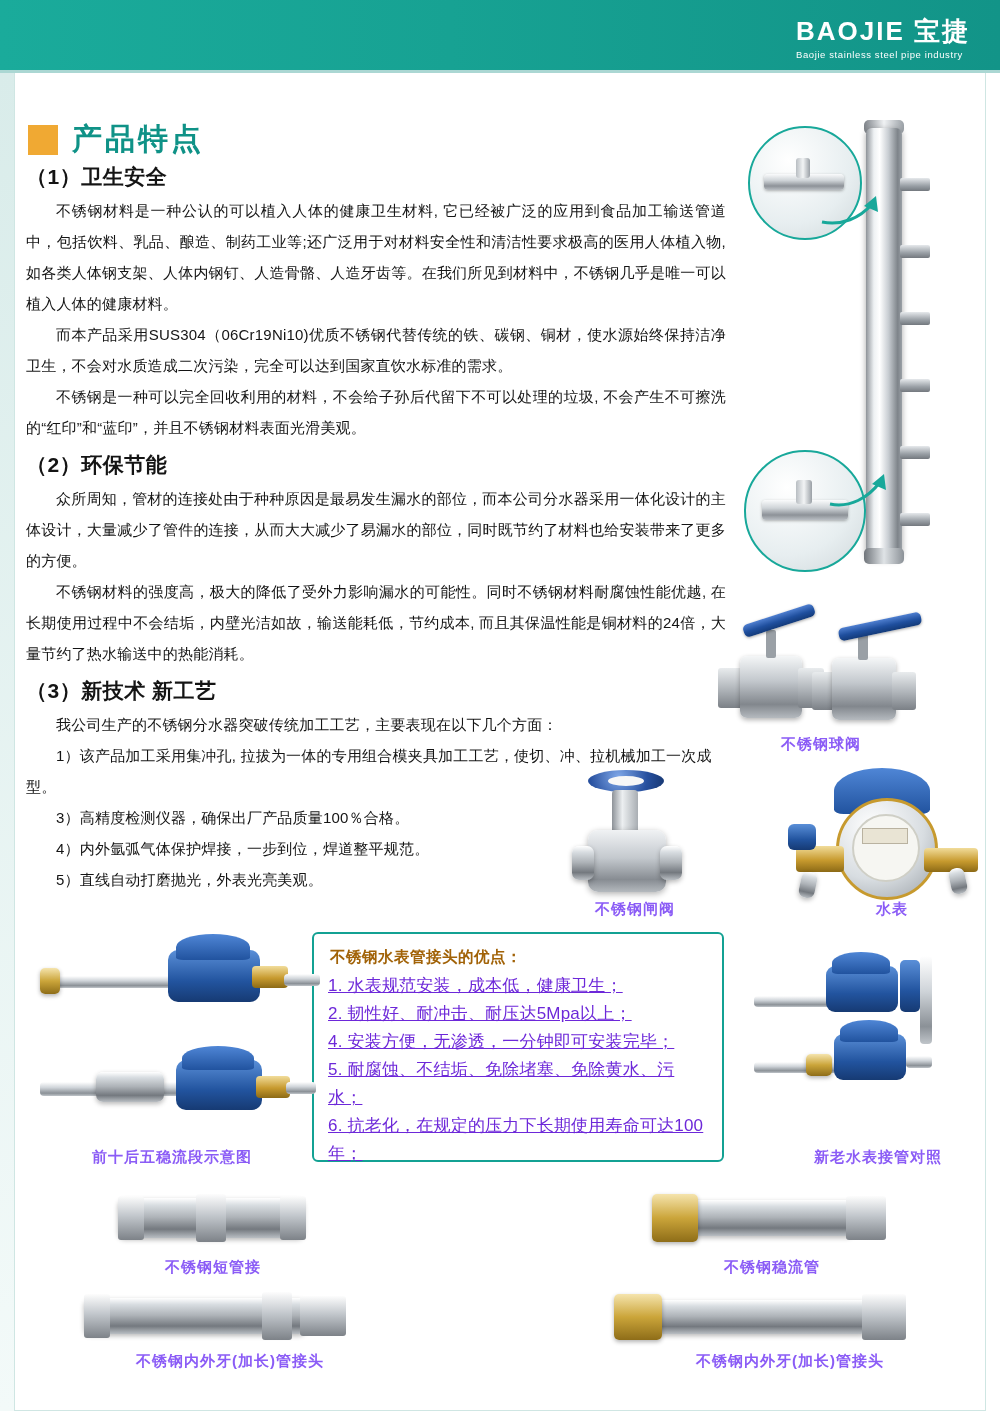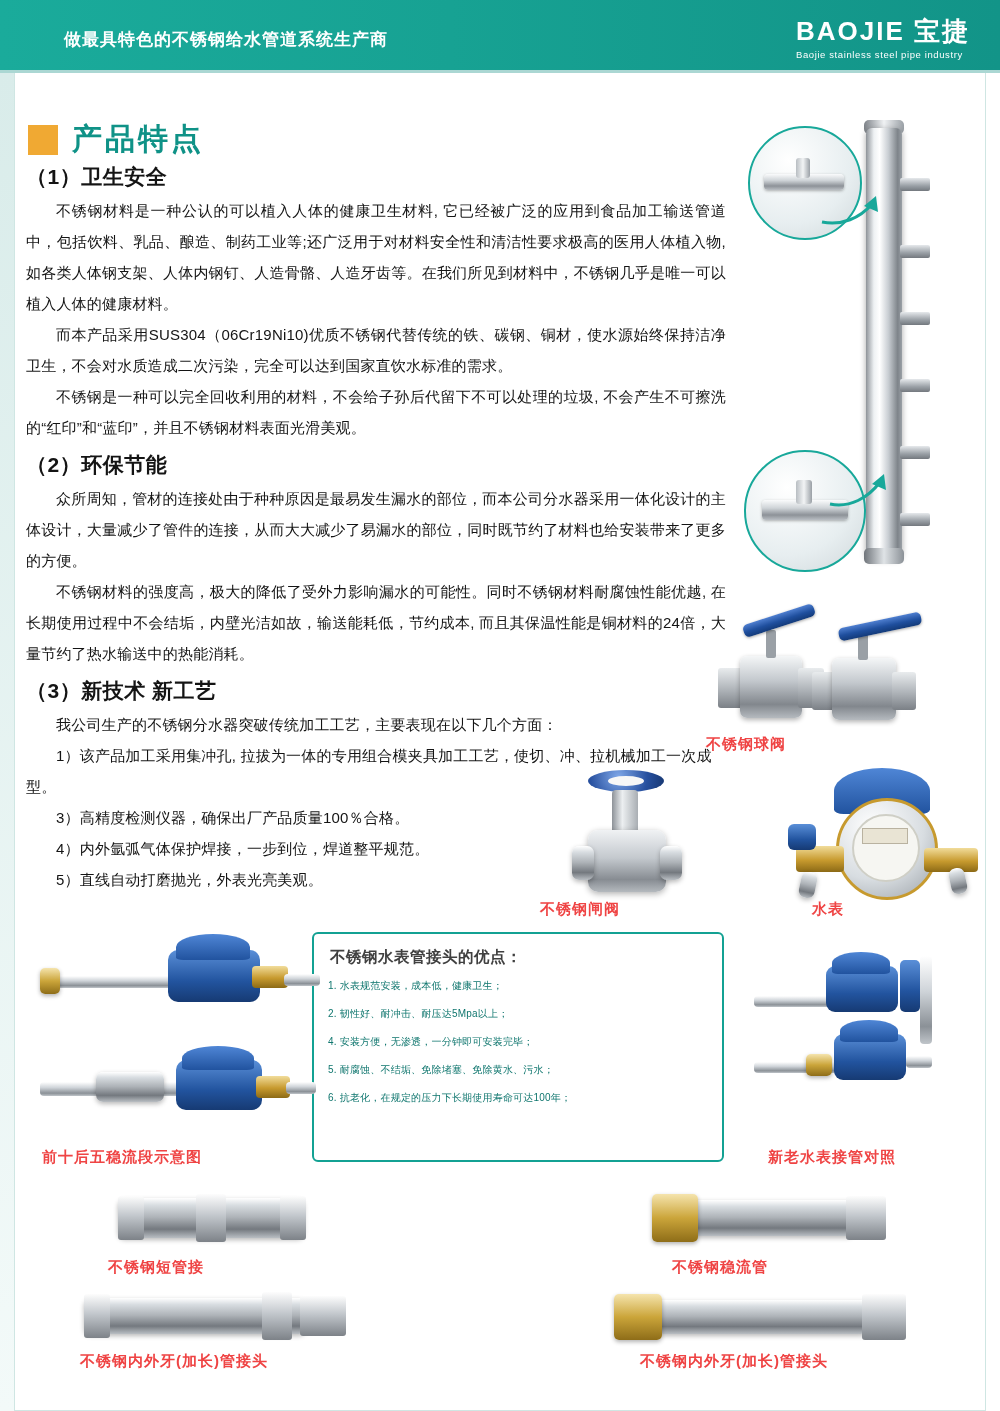--- a/index.html
+++ b/index.html
@@ -43,21 +43,21 @@
   .sec-title-wrap{position:absolute;left:28px;top:119px;display:flex;align-items:center;}
   .sec-square{width:30px;height:30px;background:#f0a933;margin-right:14px;}
   .sec-title{font-size:30px;font-weight:bold;color:#0f9287;letter-spacing:3px;}
 
   
   .textcol{position:absolute;left:26px;top:155px;width:700px;color:#141414;}
   .h2{font-size:21px;font-weight:bold;margin:8px 0 4px 0;letter-spacing:.5px;}
   .p{font-size:15px;line-height:31px;text-indent:2em;margin:0;letter-spacing:.2px;text-align:justify;}
   .li{font-size:15px;line-height:31px;margin:0;text-indent:2em;letter-spacing:.2px;}
   .cap{
-    position:absolute;text-align:left;font-size:15px;font-weight:bold;color:#ef4444;letter-spacing:1px;
+    position:absolute;text-align:center;font-size:15px;font-weight:bold;color:#8b5cf6;letter-spacing:1px;
   }
 
   
   .manifold{
     position:absolute;left:866px;top:128px;width:36px;height:430px;
     background:linear-gradient(90deg,#8e9399 0%,#eef1f3 22%,#ffffff 38%,#c9ced3 62%,#7e848a 88%,#9aa0a6 100%);
     border-radius:6px;
     box-shadow:0 2px 6px rgba(0,0,0,.35);
   }
   .manifold-cap-top{
@@ -167,28 +167,27 @@
     position:absolute;border-radius:4px;
     background:linear-gradient(180deg,#ffffff,#cfd4d9 40%,#8b9197 80%,#c0c5ca);
   }
 
   
   .advbox{
     position:absolute;left:312px;top:932px;width:412px;height:230px;
     border:2px solid #13a193;border-radius:6px;background:#ffffff;
     box-sizing:border-box;padding:10px 14px;
   }
-  .adv-title{font-size:15.5px;font-weight:bold;color:#404040;letter-spacing:.5px;margin:3px 0 4px 2px;}
-  .adv-item{font-size:10px;line-height:28px;color:#0f766e;letter-spacing:.2px;}
+  .adv-title{font-size:15.5px;font-weight:bold;color:#a16207;letter-spacing:.5px;margin:3px 0 4px 2px;}
+  .adv-item{font-size:17px;line-height:28px;color:#6d28d9;letter-spacing:.2px;text-decoration:underline;}
 </style>
 </head>
 <body>
 
 <div class="header">
-  <div class="header-title">做最具特色的不锈钢给水管道系统生产商</div>
   <div class="brand">
     <div class="brand-main">BAOJIE 宝捷</div>
     <div class="brand-sub">Baojie stainless steel pipe industry</div>
   </div>
 </div>
 <div class="header-rule"></div>
 <div class="left-strip"></div>
 <div class="page-frame"></div>
 
 <div class="sec-title-wrap">

